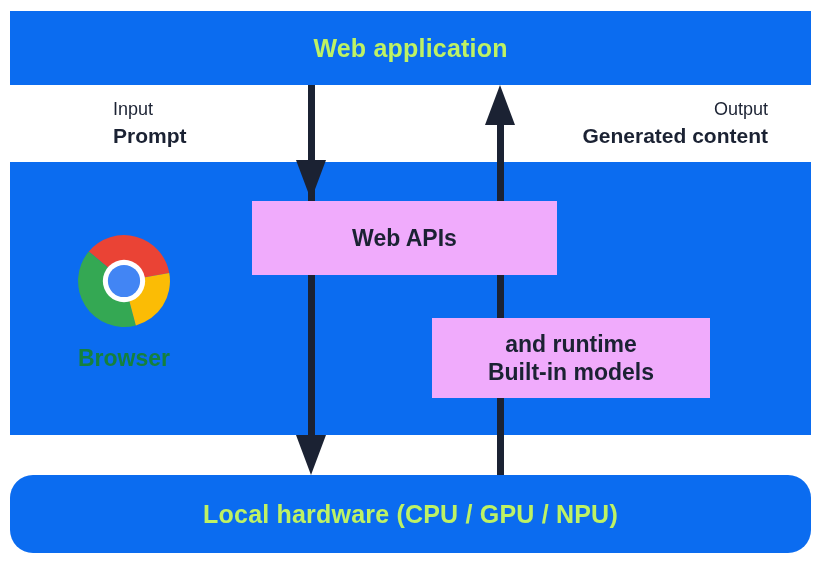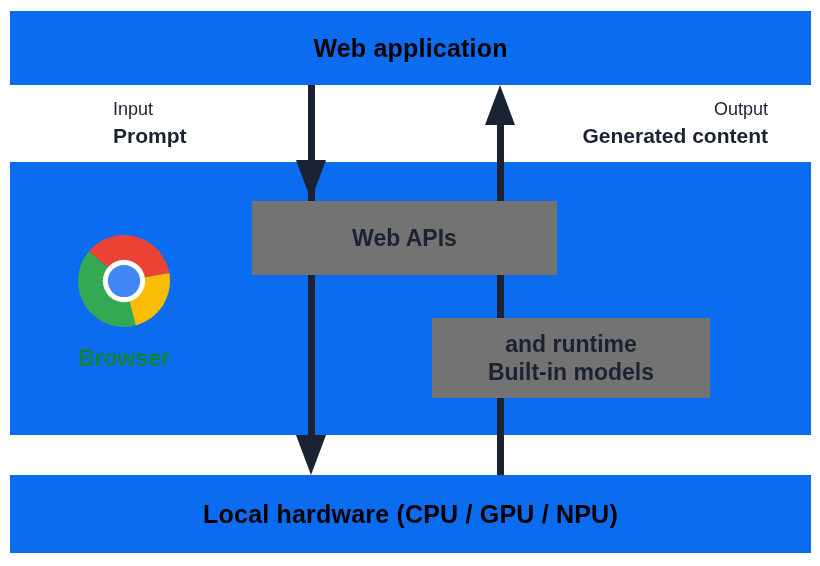--- a/index.html
+++ b/index.html
@@ -12,43 +12,43 @@
   }
   
   .band{
     position:absolute;left:10px;width:801px;
     background:#0b6cf0;
     display:flex;align-items:center;justify-content:center;
     z-index:0;
   }
   .band-top{top:11px;height:74px;}
   .band-middle{top:162px;height:273px;}
-  .band-bottom{top:475px;height:78px;}
+  .band-bottom{top:475px;height:78px;border-radius:23px;}
   .band-label{
-    color:#000000;font-weight:bold;font-size:25px;letter-spacing:.2px;
+    color:#bef264;font-weight:bold;font-size:25px;letter-spacing:.2px;
   }
   
   .io-group{position:absolute;z-index:1;color:#1b2233;}
   .io-left{left:113px;top:99px;text-align:left;}
   .io-right{right:52px;top:99px;text-align:right;}
   .io-line1{font-size:18px;font-weight:normal;margin-bottom:4px;}
   .io-line2{font-size:21px;font-weight:bold;}
   
   .arrow-line{position:absolute;width:7px;background:#1b2233;z-index:2;}
   .line-down{left:308px;top:85px;height:352px;}
   .line-up{left:497px;top:120px;height:355px;}
   .arrow-head{position:absolute;width:0;height:0;z-index:2;
     border-left:15px solid transparent;border-right:15px solid transparent;}
   .head-down{border-top:40px solid #1b2233;}
   .head-down-a{left:296px;top:160px;}
   .head-down-b{left:296px;top:435px;}
   .head-up{border-bottom:40px solid #1b2233;left:485px;top:85px;}
   
   .ybox{
-    position:absolute;background:#737373;z-index:3;
+    position:absolute;background:#f0abfc;z-index:3;
     display:flex;flex-direction:column;align-items:center;justify-content:center;
     color:#1b2233;font-weight:bold;font-size:23px;line-height:28px;text-align:center;
   }
   .ybox-webapis{left:252px;top:201px;width:305px;height:74px;}
   .ybox-builtin{left:432px;top:318px;width:278px;height:80px;}
   
   .browser-wrap{
     position:absolute;left:58px;top:235px;width:132px;z-index:3;
     display:flex;flex-direction:column;align-items:center;
   }

